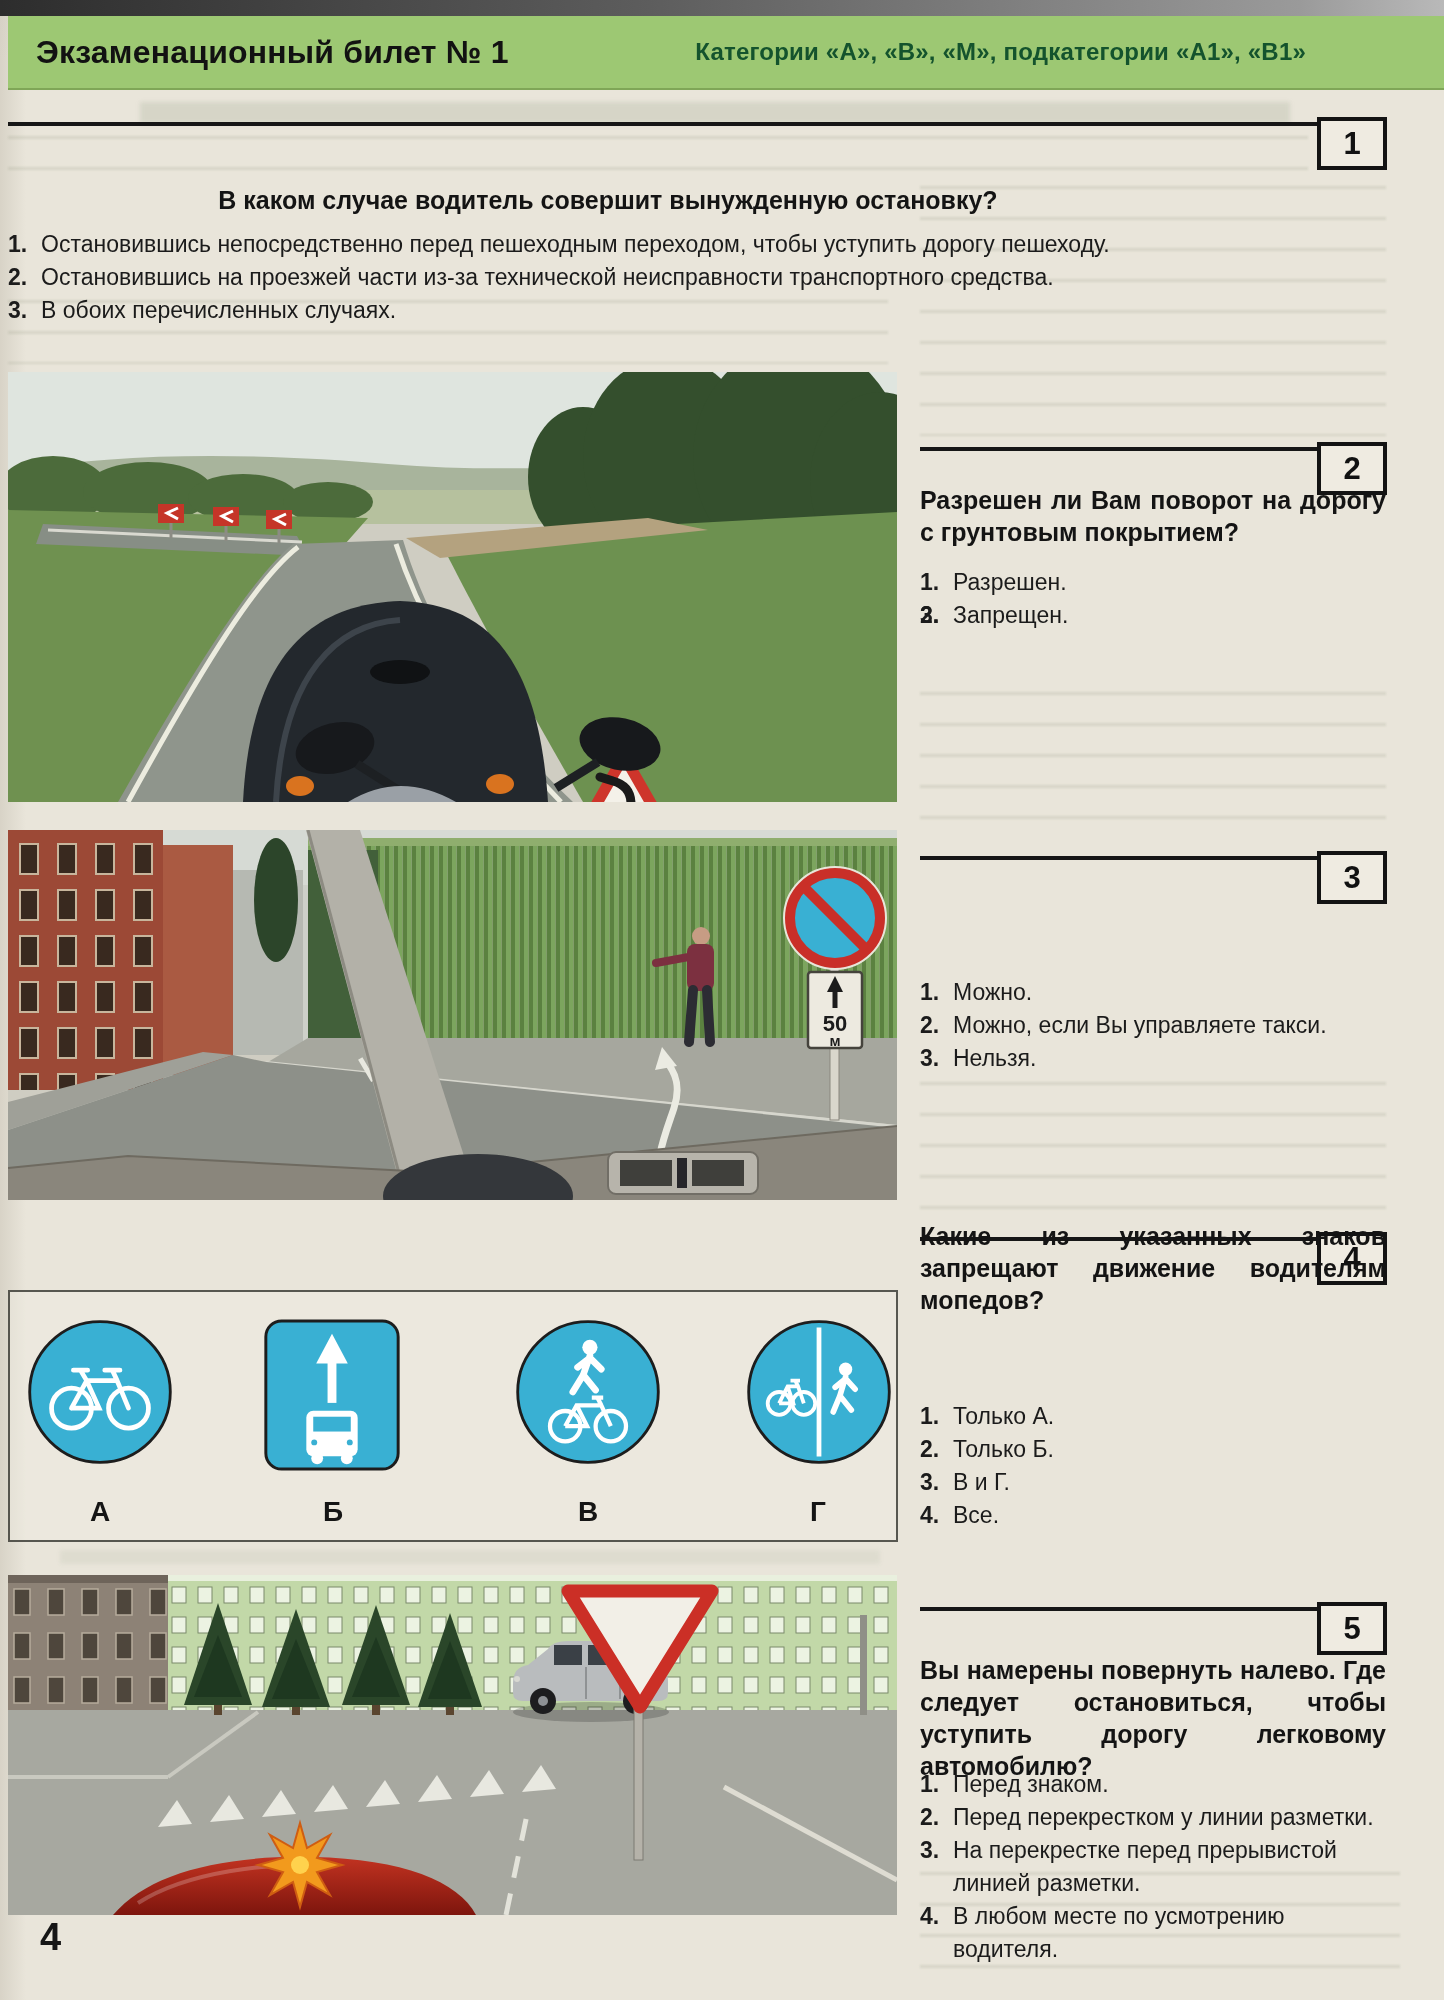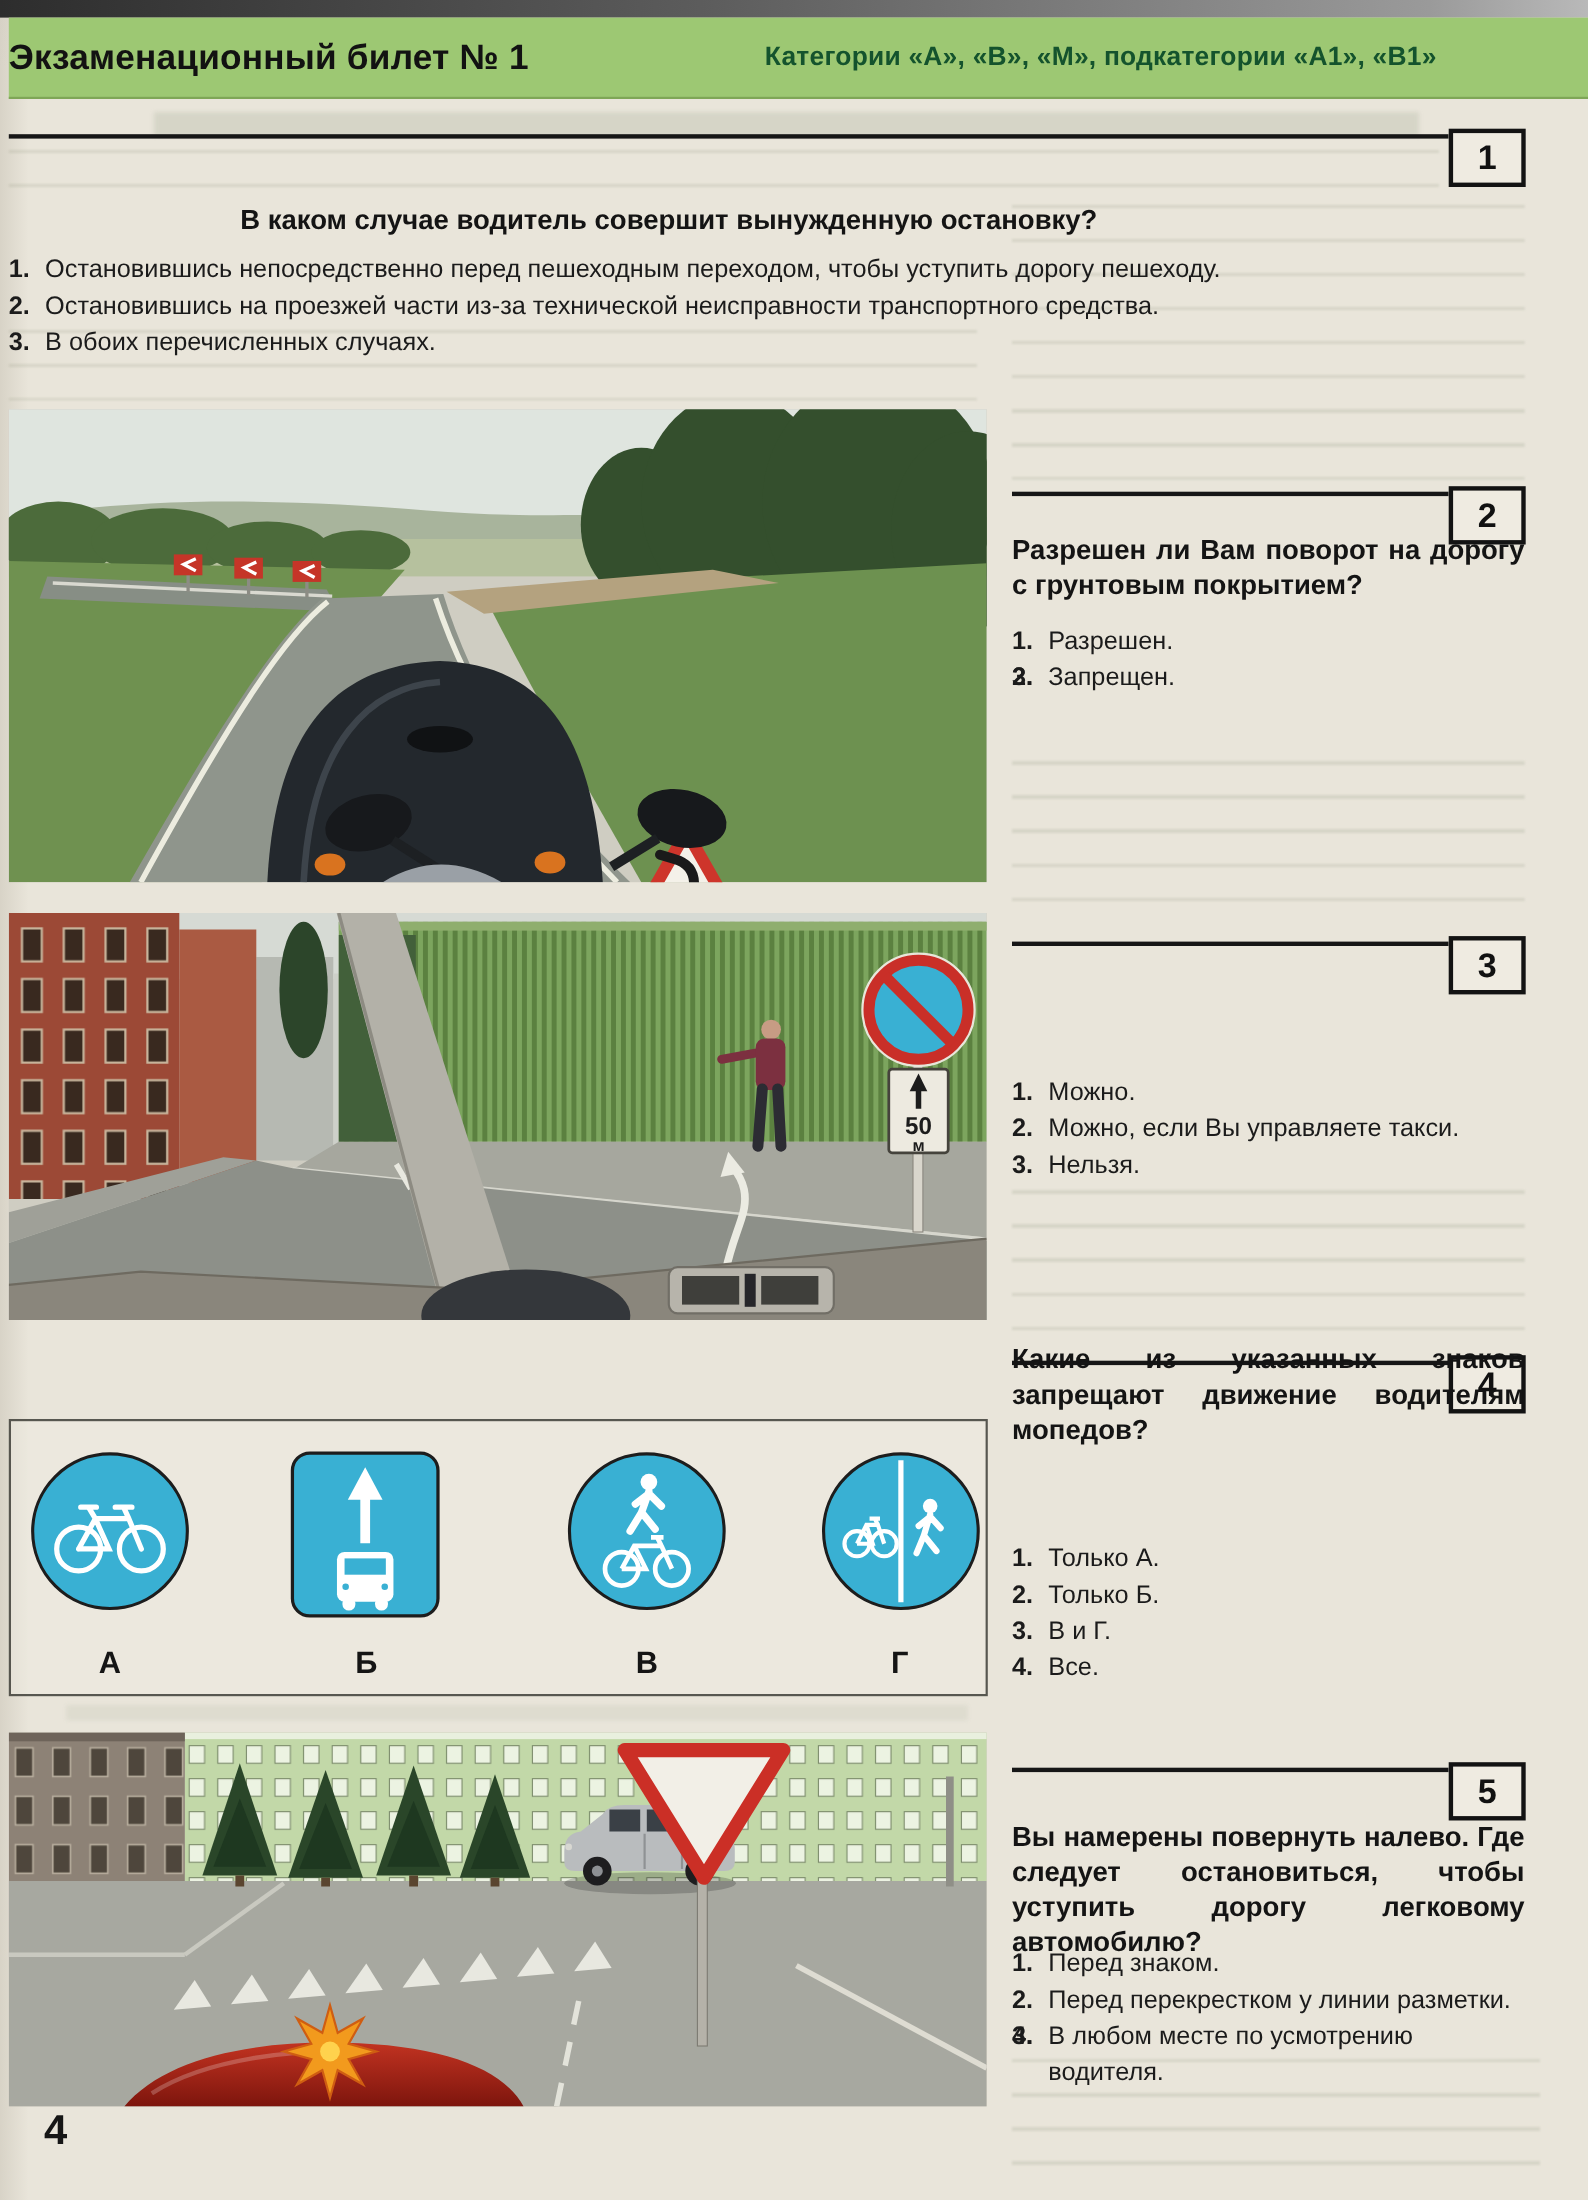--- a/index.html
+++ b/index.html
@@ -4,21 +4,21 @@
 <style>
   html,body{margin:0;padding:0;}
   body{background:#b7b2a6;font-family:"Liberation Sans",sans-serif;}
   .page{position:relative;width:1444px;height:2000px;background:#e9e5da;overflow:hidden;
         background-image:linear-gradient(180deg, rgba(210,205,192,.35), rgba(0,0,0,0) 60px),
                          linear-gradient(90deg, rgba(190,184,170,.4), rgba(0,0,0,0) 26px);}
   .scan-edge{position:absolute;left:0;top:0;width:1444px;height:16px;
         background:linear-gradient(90deg,#2d2d2d,#5d5d5d 45%,#9a9a9a 90%,#b9b9b9);}
   .header{position:absolute;left:8px;top:16px;width:1436px;height:72px;background:#9dc873;
         border-bottom:2px solid #7fa657;display:flex;align-items:center;}
-  .header .title{font-size:32px;font-weight:700;color:#121212;letter-spacing:.2px;text-align:right;}
+  .header .title{font-size:32px;font-weight:700;color:#121212;margin-left:28px;letter-spacing:.2px;text-align:right;}
   .header .cats{font-size:24px;font-weight:700;color:#14532d;margin-left:auto;margin-right:138px;letter-spacing:.2px;}
   .rule{position:absolute;height:4px;background:#161616;}
   .qnum{position:absolute;width:62px;height:45px;border:4px solid #131313;background:#efebe1;
         display:flex;align-items:center;justify-content:center;font-weight:700;font-size:31px;color:#111;}
   .q-title{position:absolute;font-weight:700;font-size:25px;line-height:32px;color:#141414;}
   .right-col{left:920px;width:466px;text-align:justify;}
   .answers{position:absolute;font-size:23px;line-height:33px;color:#1b1b1b;}
   .ans{position:relative;padding-left:33px;}
   .ans-n{position:absolute;left:0;top:0;font-weight:700;}
   .photo{position:absolute;left:8px;width:889px;background:#cfcdc2;}
@@ -270,21 +270,21 @@
   </div>
 
   <div class="rule" style="left:920px;top:1607px;width:397px;"></div>
   <div class="qnum" style="left:1317px;top:1602px;">
     <span>5</span>
   </div>
   <div class="q-title right-col" style="top:1654px;">Вы намерены повернуть налево. Где следует остановиться, чтобы уступить дорогу легковому автомобилю?</div>
   <div class="answers" style="left:920px;top:1768px;width:470px;">
     <div class="ans"><span class="ans-n">1.</span><span>Перед знаком.</span></div>
     <div class="ans"><span class="ans-n">2.</span><span>Перед перекрестком у линии разметки.</span></div>
-    <div class="ans"><span class="ans-n">3.</span></div>
+    <div class="ans"><span class="ans-n">3.</span><span>На перекрестке перед прерывистой линией разметки.</span></div>
     <div class="ans"><span class="ans-n">4.</span><span>В любом месте по усмотрению водителя.</span></div>
   </div>
 
   <div class="photo" style="top:1575px;height:340px;">
     <svg width="889" height="340" viewBox="0 0 889 340">
       <defs>
         <pattern id="wing" x="160" y="6" width="26" height="30" patternUnits="userSpaceOnUse">
           <rect x="4" y="6" width="14" height="16" fill="#ecf3e2" stroke="#7a8a6a" stroke-width="1"></rect>
         </pattern>
         <pattern id="winbrown" x="0" y="10" width="34" height="44" patternUnits="userSpaceOnUse">

